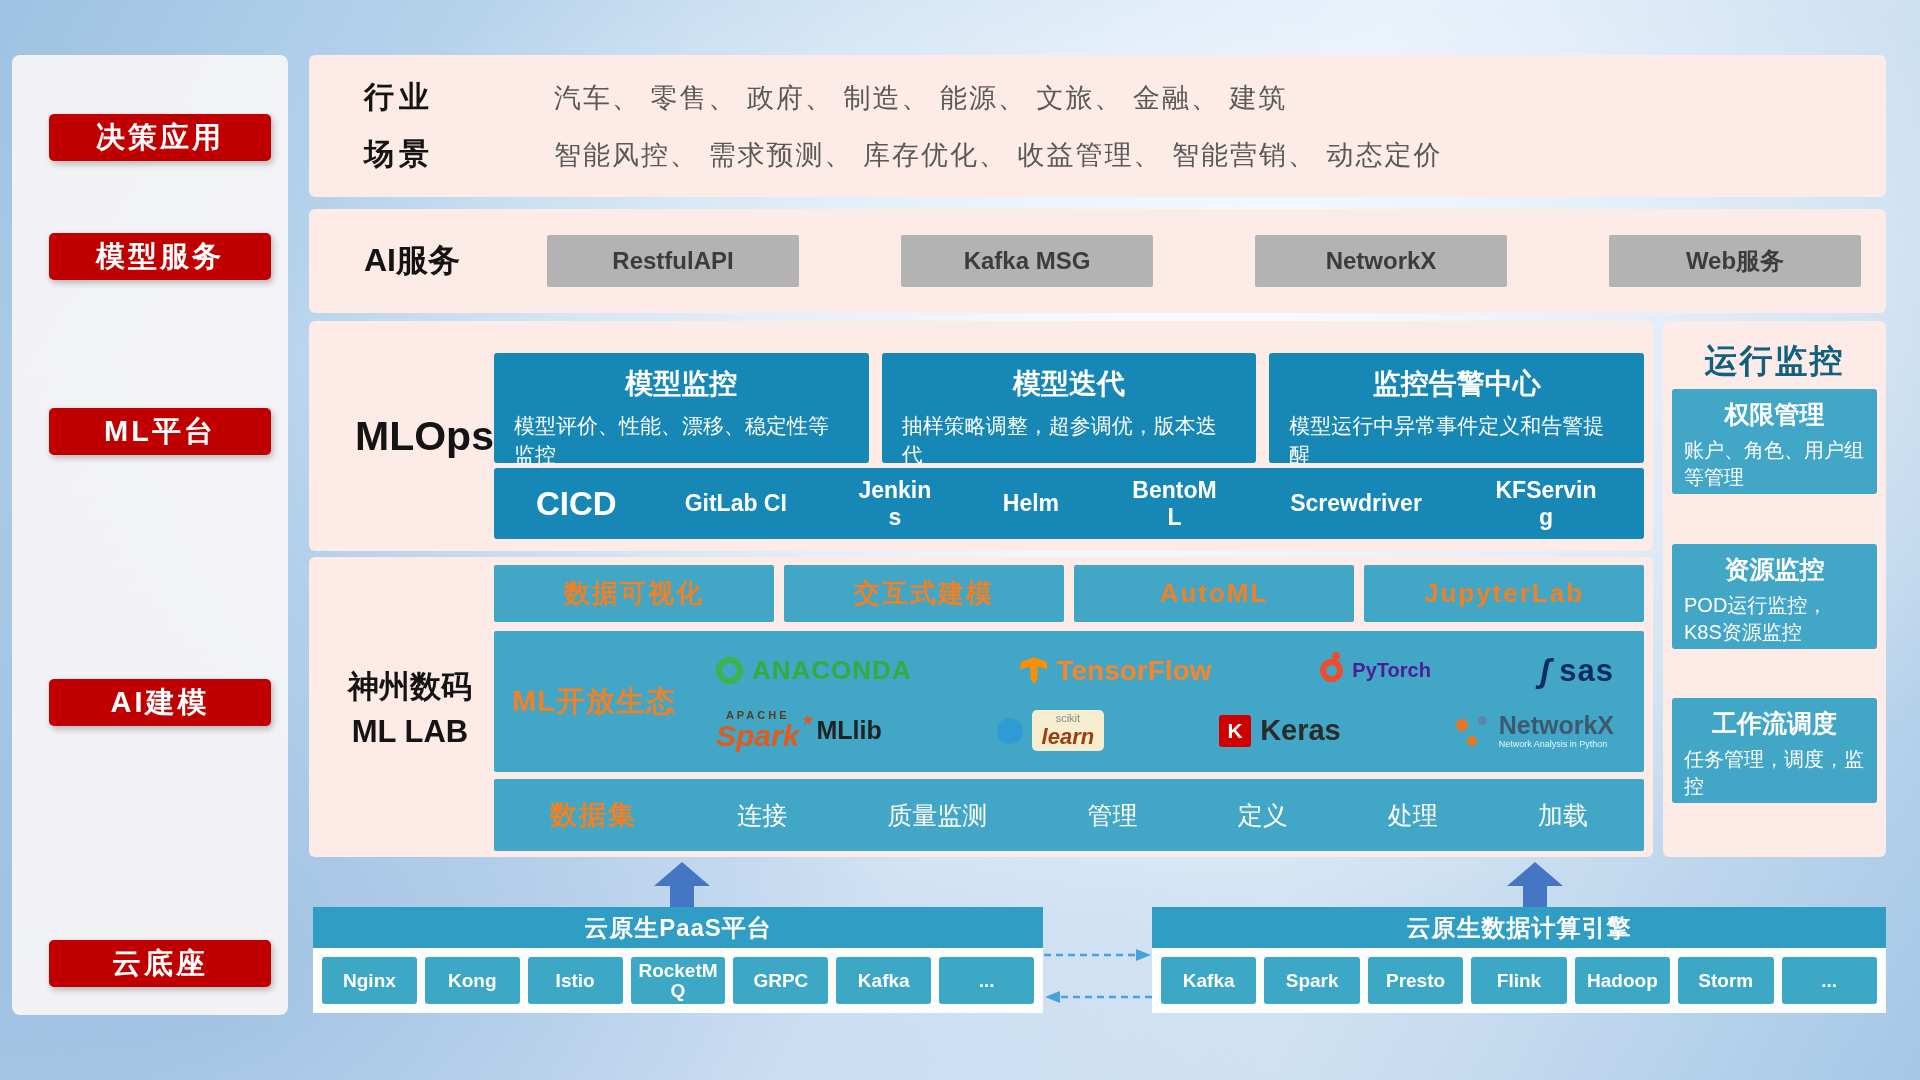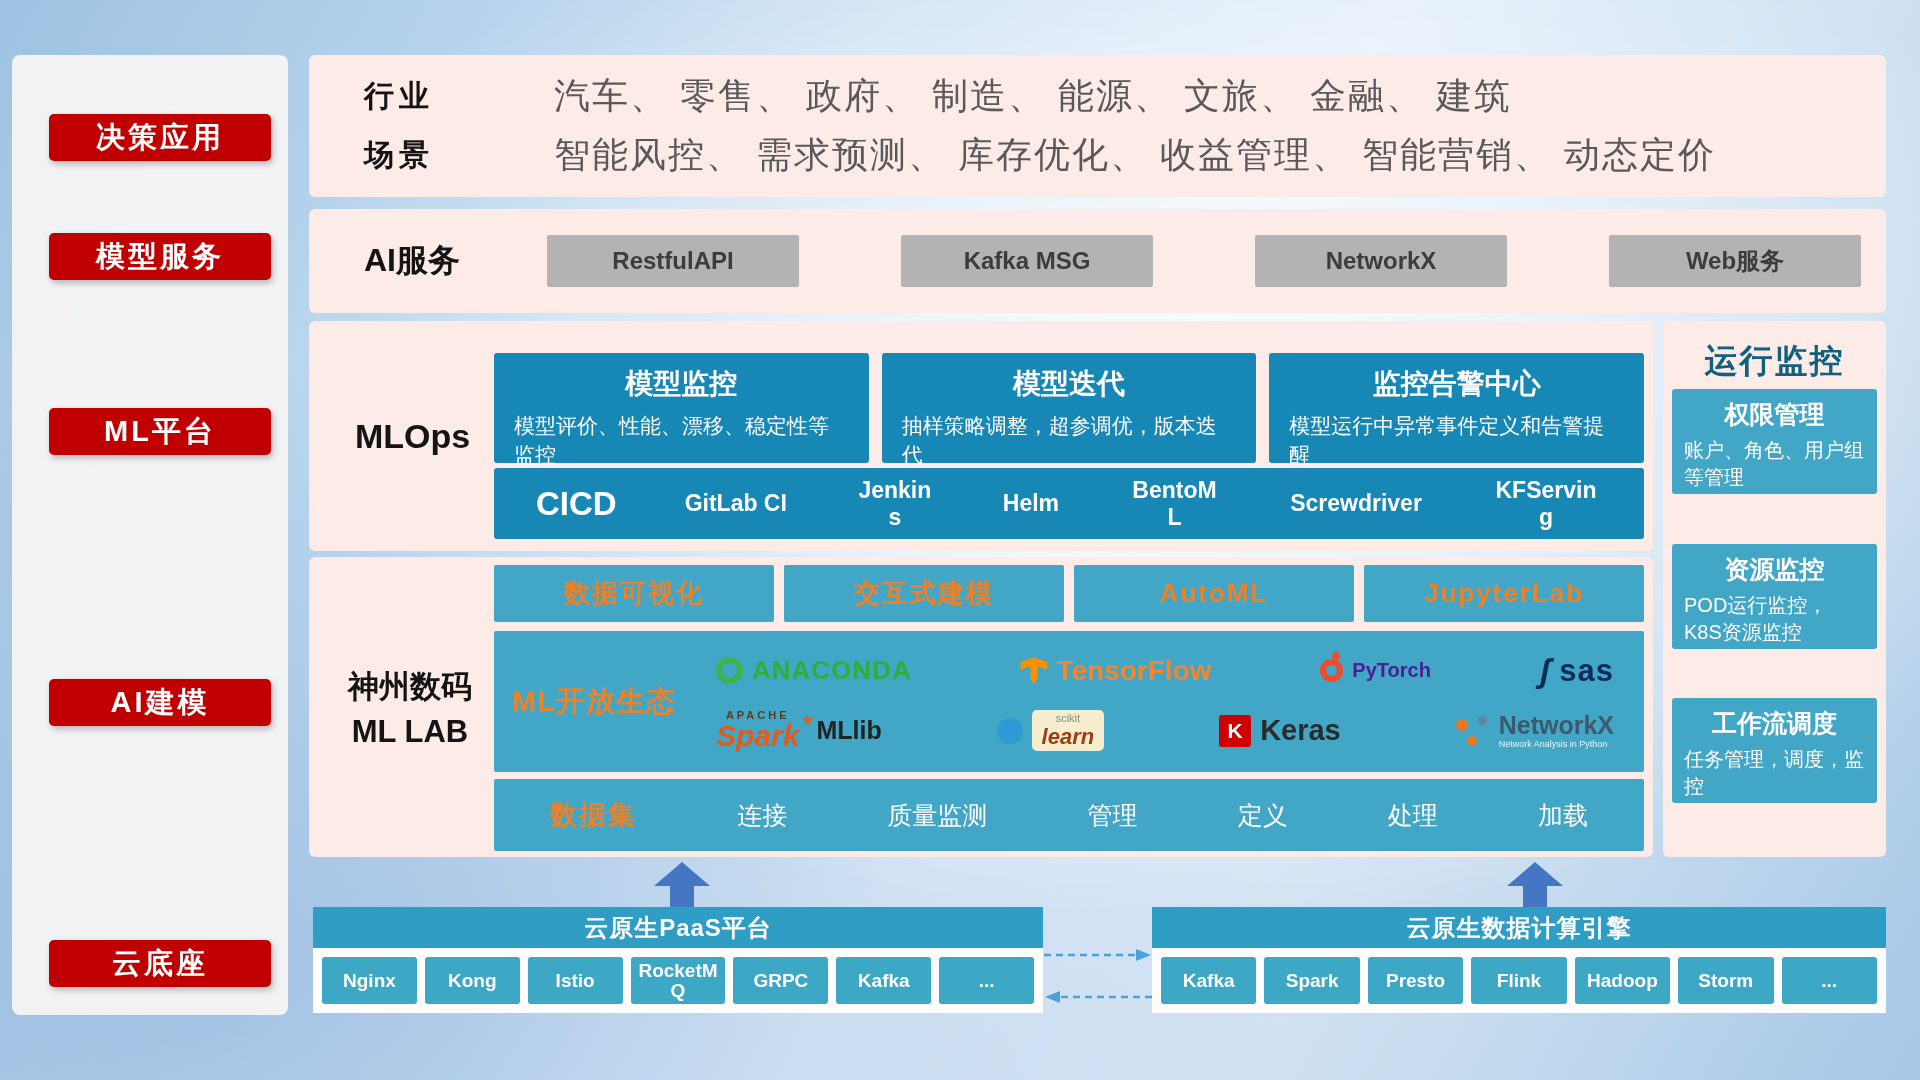--- a/index.html
+++ b/index.html
@@ -22,33 +22,33 @@
     box-shadow:2px 3px 6px rgba(0,0,0,0.25); }
 
   
   .panel { position:absolute; background:#fcebe7; border-radius:6px; }
 
   
   .industry-panel { left:309px; top:55px; width:1577px; height:142px;
     display:flex; flex-direction:column; justify-content:space-evenly; padding:6px 0; }
   .ind-row { display:flex; align-items:center; }
   .ind-label { margin-left:55px; width:140px; font-size:30px; font-weight:bold; color:#141414; letter-spacing:5px; }
-  .ind-text { margin-left:50px; font-size:36px; color:#595959; letter-spacing:2px; }
+  .ind-text { margin-left:50px; font-size:27px; color:#595959; letter-spacing:2px; }
 
   
   .ai-panel { left:309px; top:209px; width:1577px; height:104px; display:flex; align-items:center; }
   .ai-label { margin-left:55px; width:155px; font-size:32px; font-weight:bold; color:#141414; }
   .ai-buttons { flex:1; display:flex; justify-content:space-between; margin:0 25px 0 28px; }
   .gray-btn { width:252px; height:52px; background:#b3b3b3; color:#3c3c3c; font-size:24px; font-weight:bold;
     display:flex; align-items:center; justify-content:center; border-radius:2px; }
 
   
   .mlops-panel { left:309px; top:321px; width:1344px; height:230px; }
   .mlops-label { position:absolute; left:46px; top:50%; transform:translateY(-50%);
-    font-size:34px; font-weight:bold; color:#141414; }
+    font-size:41px; font-weight:bold; color:#141414; }
   .mlops-cards { position:absolute; left:185px; top:12px; width:1150px; height:130px; display:flex; gap:13px; }
   .teal-card { flex:1; background:#1787b5; border-radius:3px; padding:12px 20px; color:#fff;margin-top:20px; }
   .card-title { text-align:center; font-size:28px; font-weight:bold; margin-bottom:8px; }
   .card-desc { font-size:21px; line-height:1.4; }
   .cicd-bar { position:absolute; left:185px; top:147px; width:1150px; height:71px; background:#1787b5;
     border-radius:3px; display:flex; align-items:center; justify-content:space-between; padding:0 42px; color:#fff; }
   .cicd-label { font-size:33px; font-weight:bold; }
   .cicd-tool { font-size:23px; font-weight:bold; text-align:center; line-height:1.15; }
   .tool-0 { white-space:nowrap; }
   .tool-1 { width:80px;  word-break:break-all; }

